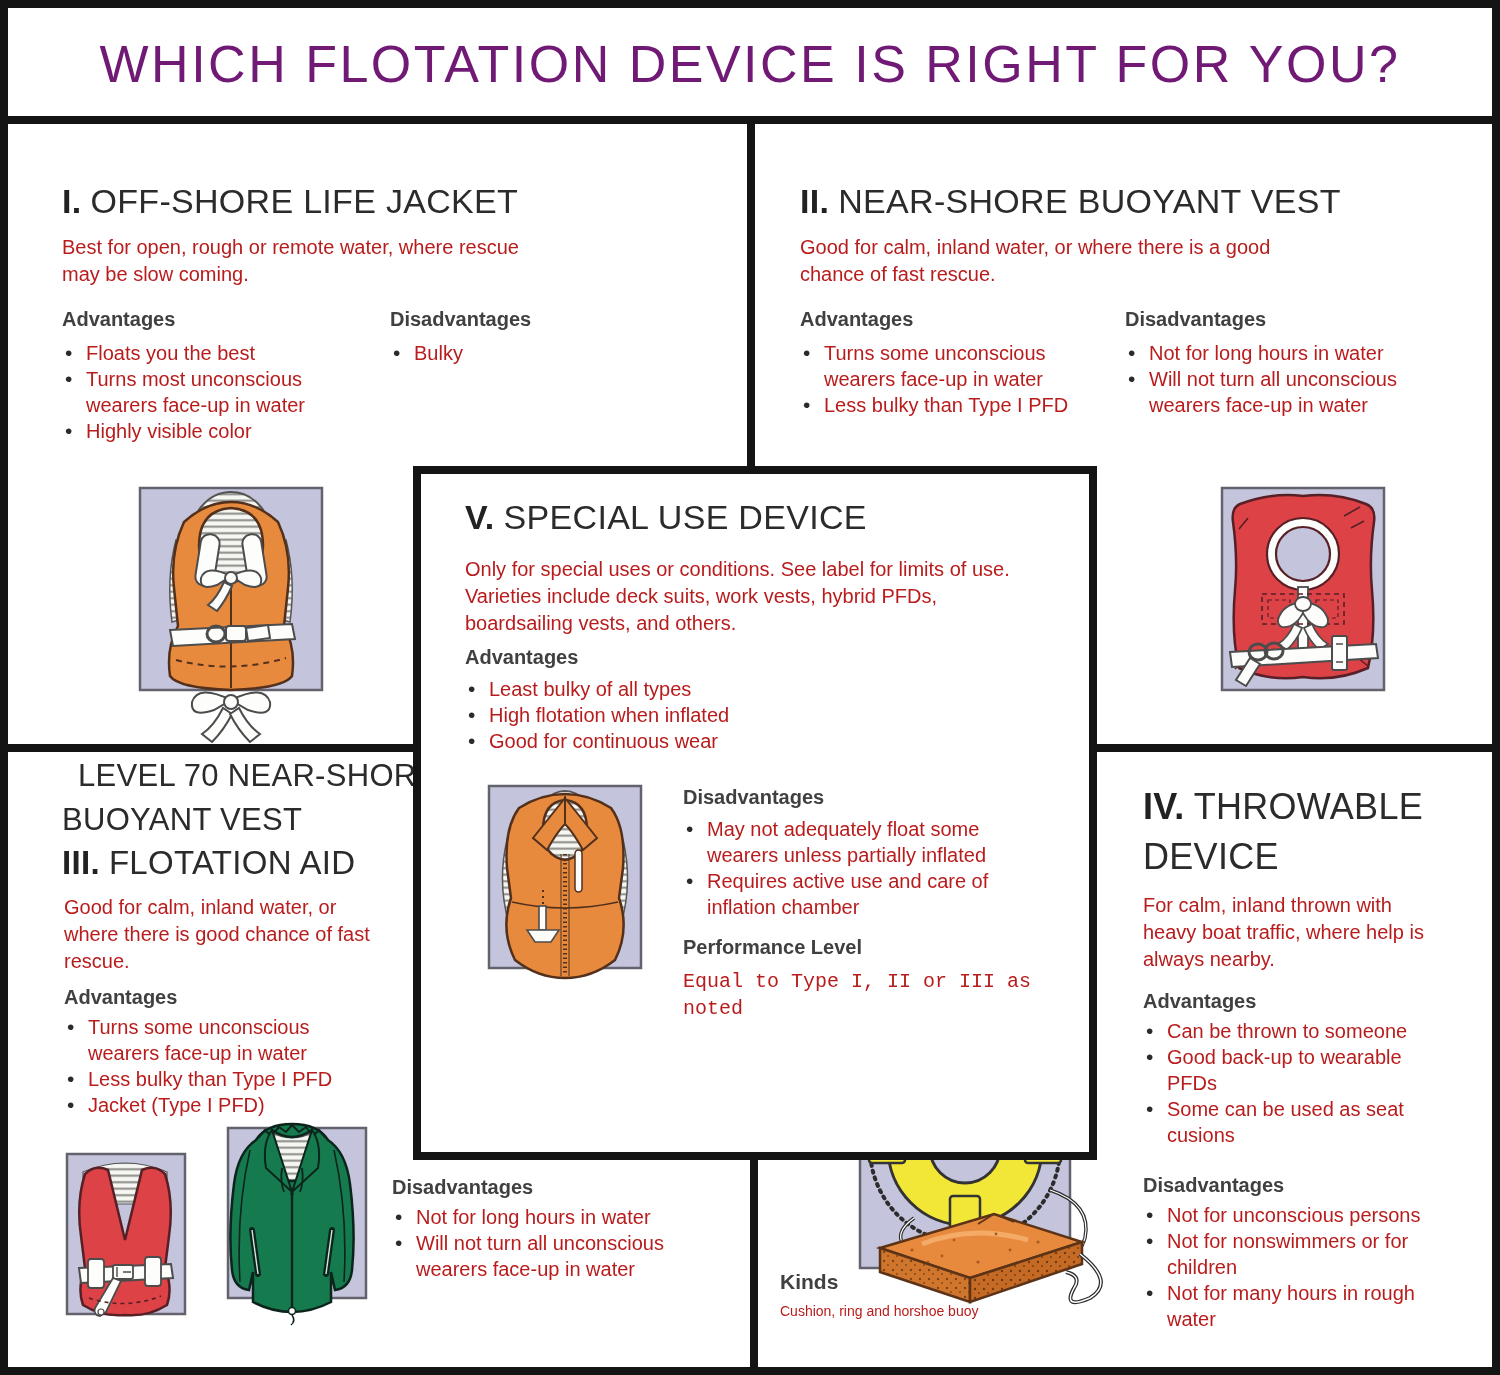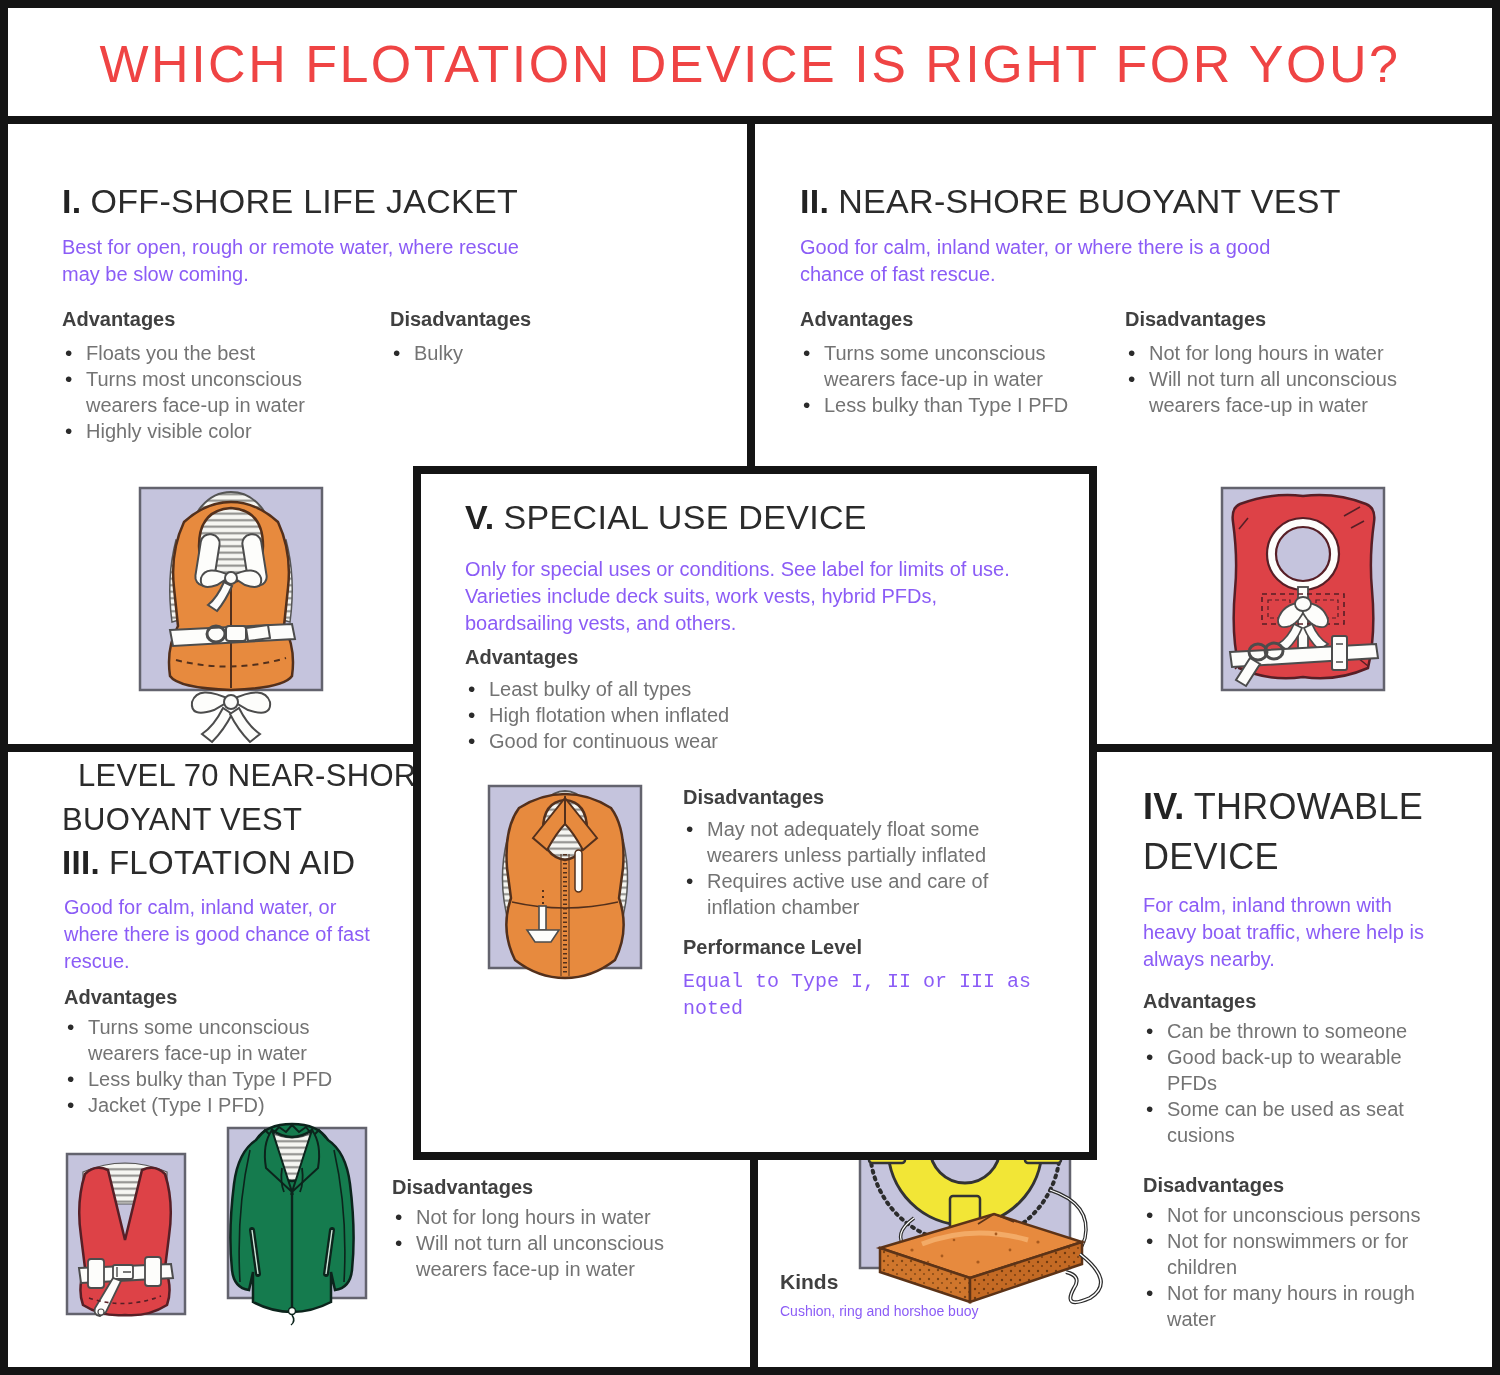--- a/index.html
+++ b/index.html
@@ -9,33 +9,33 @@
   }
   .frame{position:absolute;inset:0;border:8px solid #141414;z-index:40;pointer-events:none;}
   .line{position:absolute;background:#141414;z-index:1;}
   .vbox{
     position:absolute;left:413px;top:466px;width:684px;height:694px;
     background:#ffffff;border:8px solid #141414;box-sizing:border-box;z-index:3;
   }
   .abs{position:absolute;z-index:2;}
   .vbox .abs{z-index:4;}
   h1{
-    margin:0;font-size:52px;font-weight:300;letter-spacing:2.5px;color:#ef4444;
+    margin:0;font-size:52px;font-weight:300;letter-spacing:2.5px;color:#701a75;
     text-align:center;width:100%;
   }
   .sec-h{font-size:34px;font-weight:300;letter-spacing:.3px;color:#2b2b2b;white-space:nowrap;}
   .sec-h .num{font-weight:700;margin-right:9px;color:#222;}
   .pre-h{font-size:31px;font-weight:300;letter-spacing:.3px;color:#2b2b2b;white-space:nowrap;}
   .q3h{font-size:33px;}
   .q4h{font-size:36px;}
-  .desc{font-size:20px;line-height:1.35;color:#8b5cf6;}
+  .desc{font-size:20px;line-height:1.35;color:#b91c1c;}
   .lbl{font-size:20px;font-weight:700;color:#404040;}
   .blist{list-style:none;margin:0;padding:0;}
   .blist li{
-    position:relative;padding-left:24px;font-size:20px;line-height:1.3;color:#737373;
+    position:relative;padding-left:24px;font-size:20px;line-height:1.3;color:#b91c1c;
   }
   .blist li::before{content:"\2022";position:absolute;left:3px;top:-1px;font-size:21px;color:#2b2b2b;}
   svg{display:block;}
 </style>
 </head>
 <body>
 
 <div class="canvas">
 
   <div class="frame"></div>

